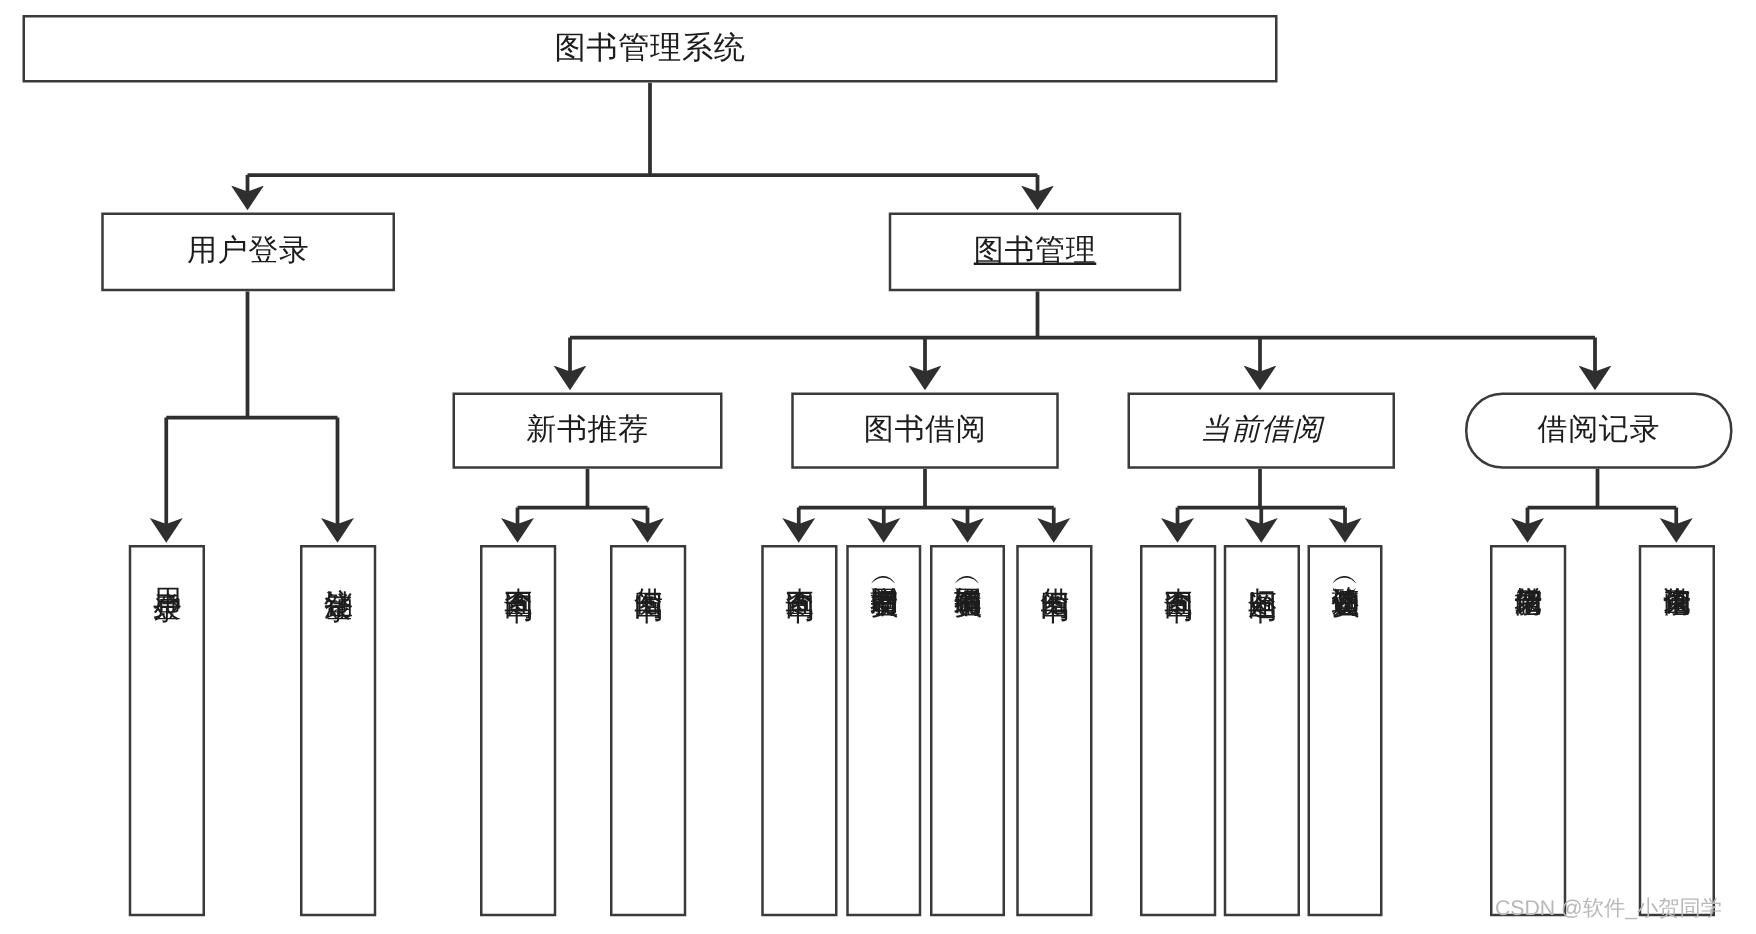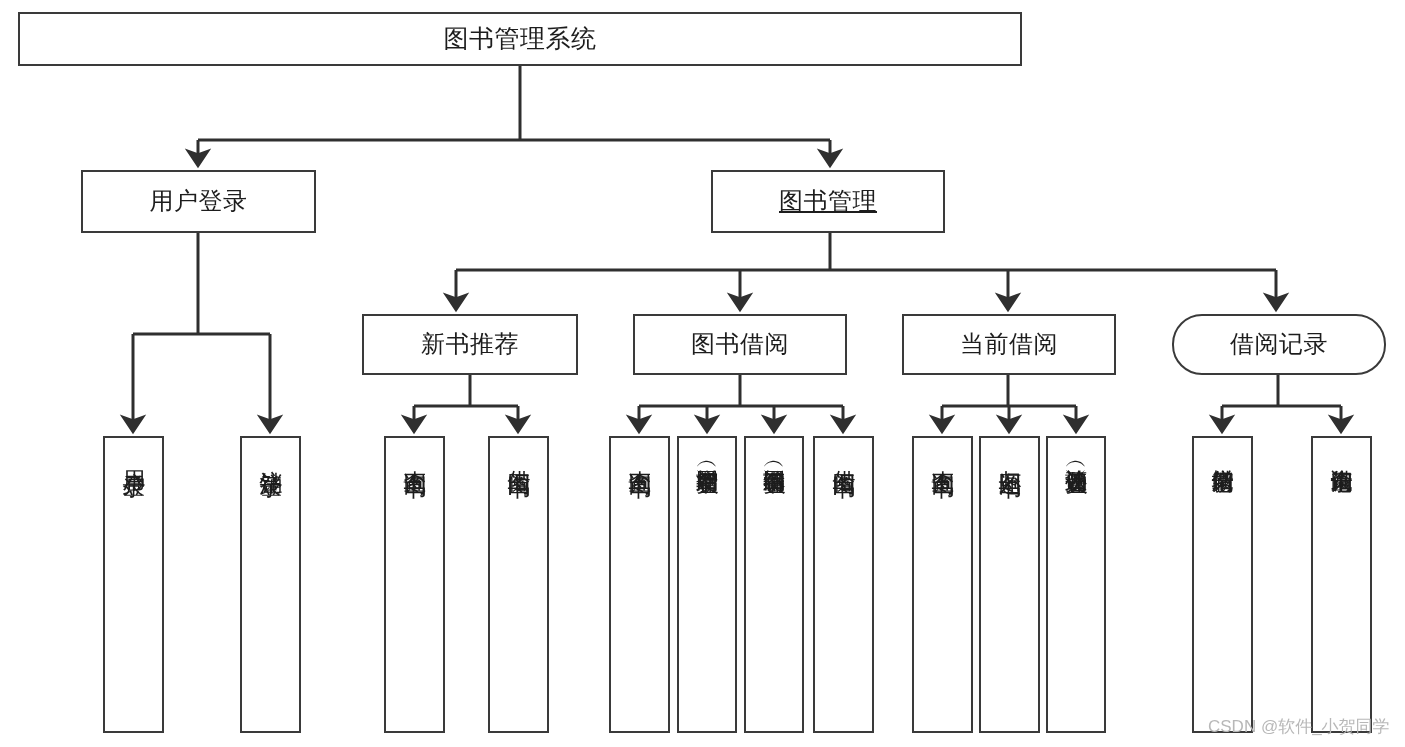--- a/index.html
+++ b/index.html
@@ -63,21 +63,20 @@
   .node-leaf.tall .label {
     font-size: 22px;
     letter-spacing: 0.5px;
   }
   .watermark {
     position: absolute;
     color: #b8b8b8;
     font-size: 17px;
     white-space: nowrap;
     z-index: 5;
-    margin-left: 12px;
   }
 </style>
 </head>
 <body>
 
 <div id="canvas">
 
   <svg class="wires" viewBox="0 0 1405 747">
     <defs>
       <marker id="arrow" markerWidth="11" markerHeight="11" refX="3.2" refY="5" orient="auto" markerUnits="strokeWidth">
@@ -141,21 +140,21 @@
   </div>
 
   <div class="node node-l3" style="left:362px; top:314px; width:216px; height:61px;">
     <span class="label">新书推荐</span>
   </div>
 
   <div class="node node-l3" style="left:633px; top:314px; width:214px; height:61px;">
     <span class="label">图书借阅</span>
   </div>
 
-  <div class="node node-l3" style="left:902px; top:314px; width:214px; height:61px;">
+  <div class="node node-l3" style="left:902px; top:314px; width:214px; height:61px;font-style:italic;">
     <span class="label">当前借阅</span>
   </div>
 
   <div class="node node-l3" style="left:1172px; top:314px; width:214px; height:61px;border-radius:30px;">
     <span class="label">借阅记录</span>
   </div>
 
   <div class="node node-leaf" style="left:103px; top:436px; width:61px; height:297px;">
     <span class="label">用户登录</span>
   </div>

